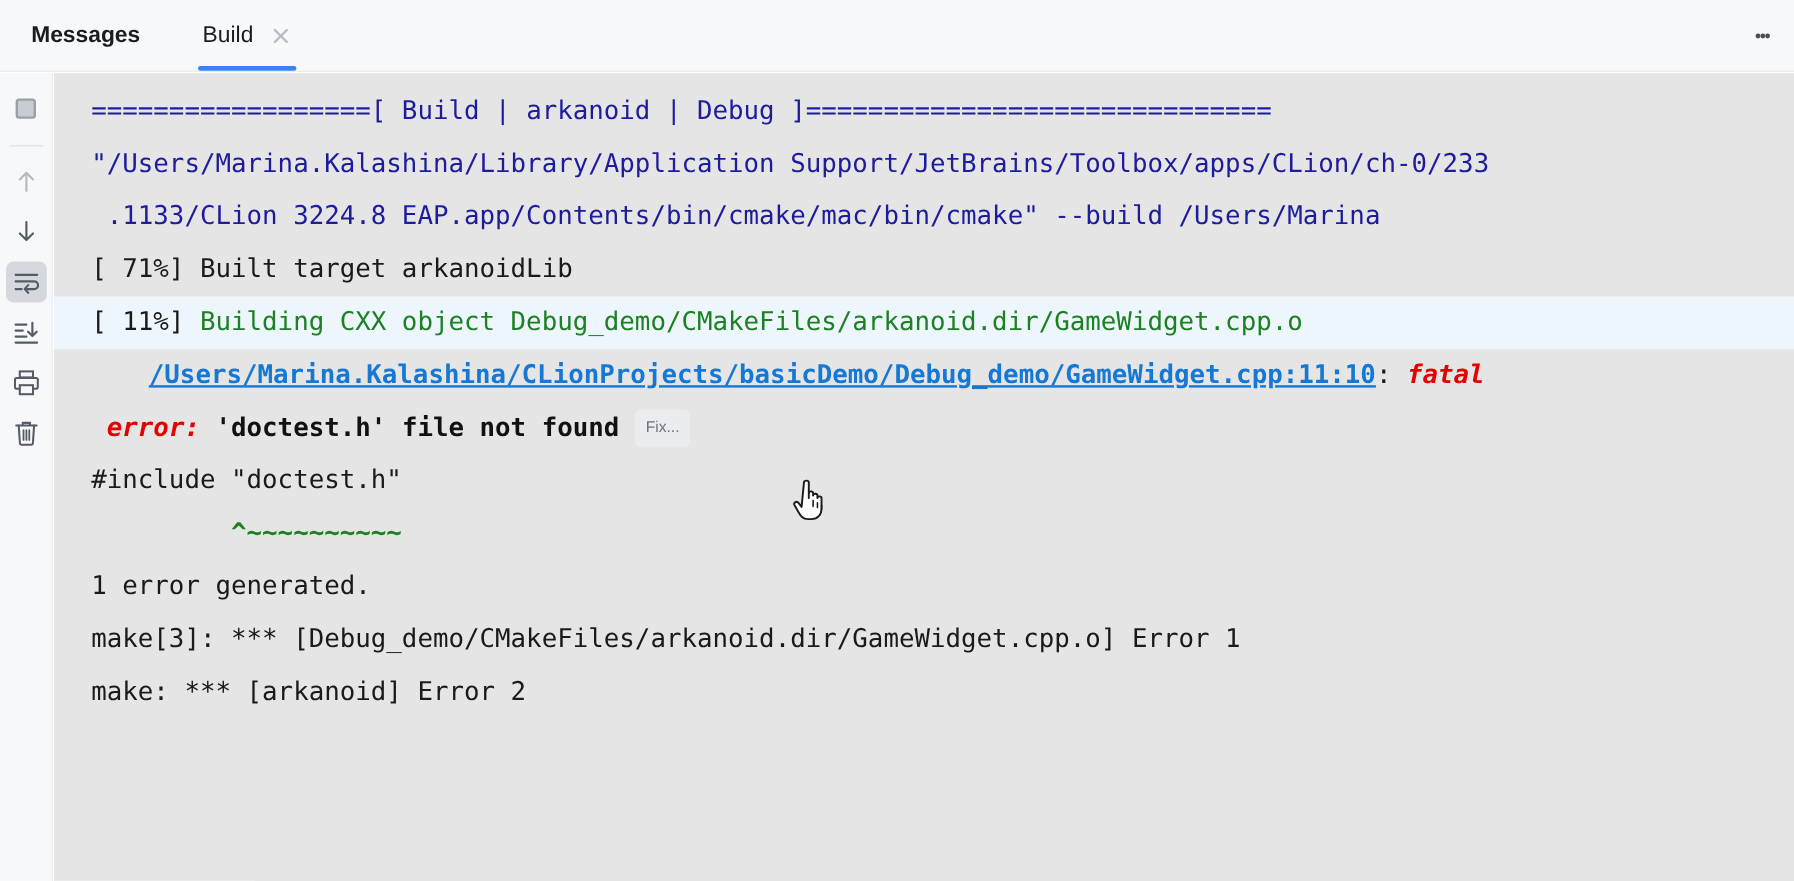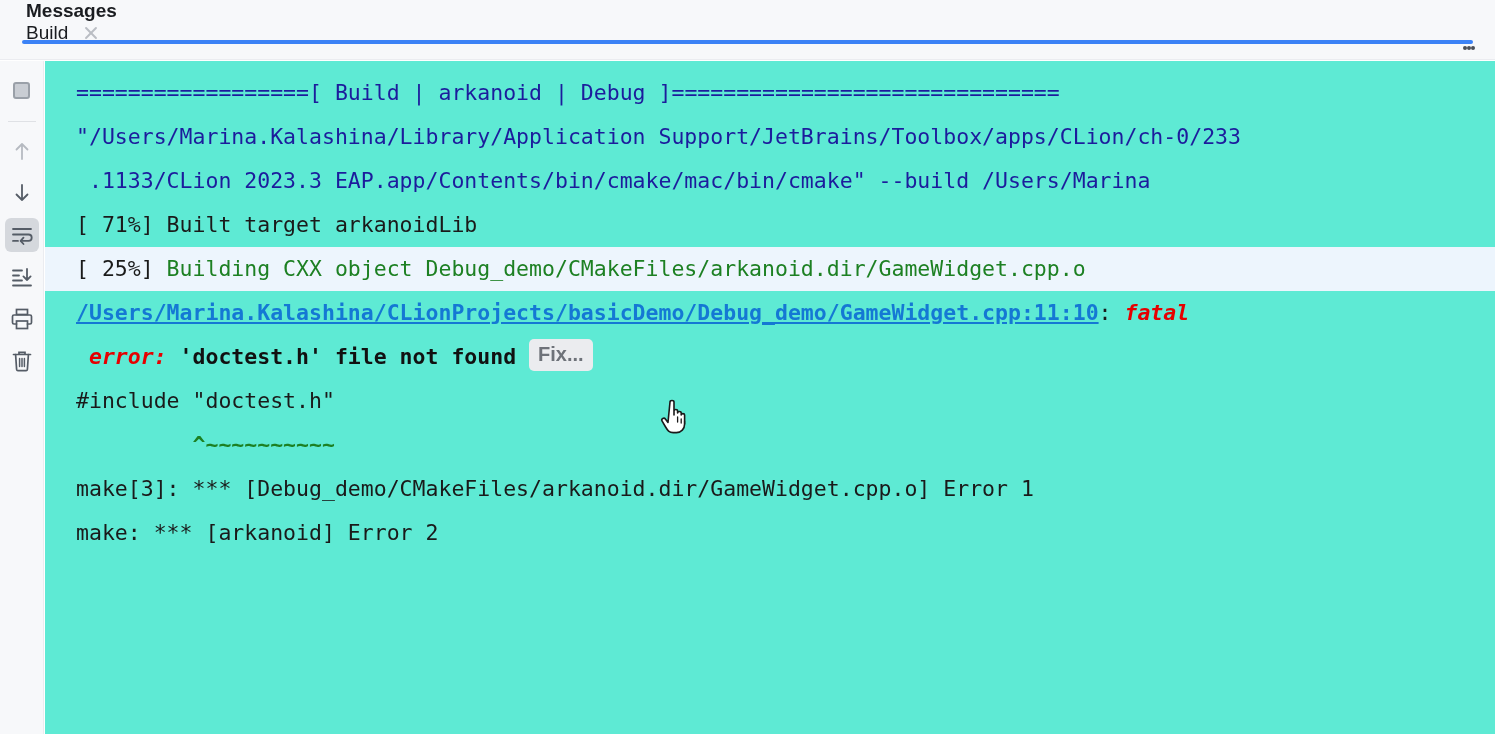--- a/index.html
+++ b/index.html
@@ -10,21 +10,21 @@
     background: #ffffff;
     font-family: "Liberation Sans", sans-serif;
   }
 
   
   #tabbar {
     position: absolute; top: 0; left: 0;
     width: 1495px; height: 60px;
     background: #f7f8fa;
     border-bottom: 1px solid #ebecf0;
-    display: flex; align-items: stretch; flex-direction: column;
+    display: flex; align-items: stretch;
   }
   .tab {
     position: relative;
     display: flex; align-items: center;
     padding: 0 26px;
     font-size: 19px;
     color: #1a1c20;
     white-space: nowrap;
     cursor: default;
   }
@@ -86,21 +86,21 @@
     width: 17px; height: 17px;
     border: 2px solid #9aa0a8;
     border-radius: 3px;
     background: #c9cdd3;
   }
 
   
   #console {
     position: absolute; top: 61px; left: 45px;
     width: 1450px; height: 673px;
-    background: #5eead4;
+    background: #e5e5e5;
     overflow: hidden;
     padding-top: 10px;
   }
   .cline {
     position: relative;
     height: 44px;
     line-height: 44px;
     padding-left: 31px;
     font-family: "DejaVu Sans Mono", "Liberation Mono", monospace;
     font-size: 21.5px;
@@ -108,29 +108,29 @@
     color: #1a1a1a;
     white-space: pre;
     cursor: text;
   }
   .cline.highlight { background: #edf5fd; }
   .navy  { color: #1c1c9c; }
   .green { color: #1d8023; }
   .greenbold { color: #1d8023; font-weight: 700; }
   .red   { color: #e60000; font-weight: 700; font-style: italic; }
   .blackbold { color: #111111; font-weight: 700; margin-top: 48px; }
-  .link  { color: #1478d4; font-weight: 700; text-decoration: underline; cursor: pointer; }
+  .link  { color: #1478d4; font-weight: 700; text-decoration: underline; cursor: pointer; margin-left: 48px; }
 
   .fixbtn {
     display: inline-block;
     background: #ebecef;
     color: #6e7279;
     font-family: "Liberation Sans", sans-serif;
-    font-size: 20px;
-    font-weight: 700;
+    font-size: 13px;
+    font-weight: 400;
     padding: 2px 9px 4px 9px;
     border-radius: 5px;
     line-height: 26px;
     vertical-align: 3px;
     cursor: pointer;
   }
 
   
   #cursor {
     position: absolute;
@@ -211,35 +211,36 @@
     </svg>
   </div>
 </div>
 
 <div id="console">
 
   <div class="cline"><span class="navy">==================</span><span class="navy">[ Build | arkanoid | Debug ]</span><span class="navy">==============================</span></div>
 
   <div class="cline"><span class="navy">"/Users/Marina.Kalashina/Library/Application Support/JetBrains/Toolbox/apps/CLion/ch-0/233</span></div>
 
-  <div class="cline"><span class="navy"> .1133/CLion 2023.3 EAP.app/Contents/bin/cmake/mac/bin/cmake" --build /Users/Marina</span></div>
+  <div class="cline"><span class="navy"> .1133/CLion 3224.8 EAP.app/Contents/bin/cmake/mac/bin/cmake" --build /Users/Marina</span></div>
 
 
   <div class="cline"><span>[ 71%] Built target arkanoidLib</span></div>
 
-  <div class="cline highlight"><span>[ 25%] </span><span class="green">Building CXX object Debug_demo/CMakeFiles/arkanoid.dir/GameWidget.cpp.o</span></div>
+  <div class="cline highlight"><span>[ 11%] </span><span class="green">Building CXX object Debug_demo/CMakeFiles/arkanoid.dir/GameWidget.cpp.o</span></div>
 
   <div class="cline"><span class="link">/Users/Marina.Kalashina/CLionProjects/basicDemo/Debug_demo/GameWidget.cpp:11:10</span><span>: </span><span class="red">fatal</span></div>
 
   <div class="cline"><span> </span><span class="red">error:</span><span class="blackbold"> 'doctest.h' file not found </span><span class="fixbtn">Fix...</span></div>
 
   <div class="cline"><span>#include "doctest.h"</span></div>
 
   <div class="cline"><span>         </span><span class="greenbold">^~~~~~~~~~~</span></div>
 
+  <div class="cline"><span>1 error generated.</span></div>
 
   <div class="cline"><span>make[3]: *** [Debug_demo/CMakeFiles/arkanoid.dir/GameWidget.cpp.o] Error 1</span></div>
 
 
 
   <div class="cline"><span>make: *** [arkanoid] Error 2</span></div>
 </div>
 
 <svg id="cursor" viewBox="0 0 34 42">
   <path d="M11 4 c0-2 4-2 4 0 v13 v-4 c0-2 3.6-2 3.6 0 v2 c0-2 3.6-2 3.6 0 v2 c0-1.8 3.4-1.8 3.4 0

